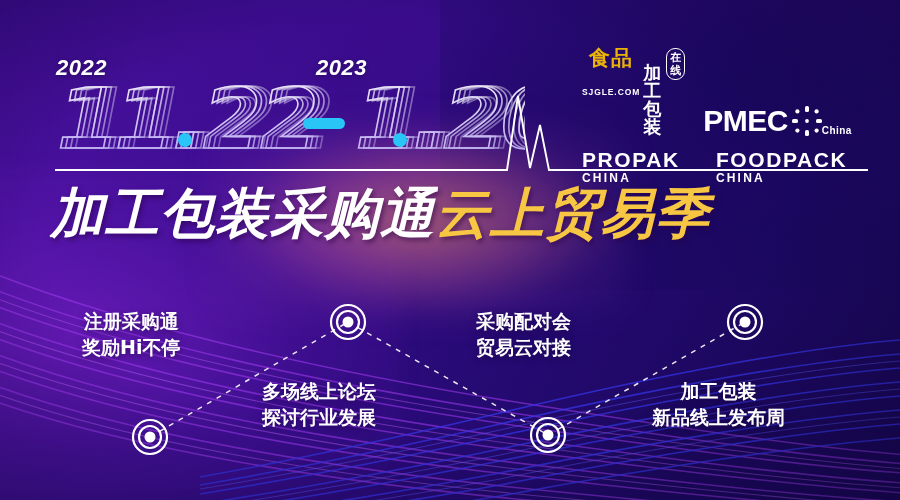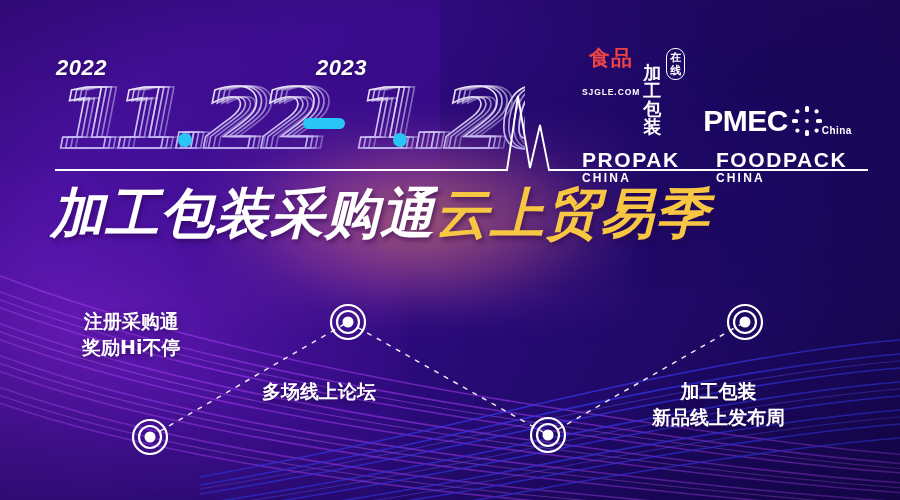--- a/index.html
+++ b/index.html
@@ -65,21 +65,21 @@
   .bigdate{
     position:absolute;left:55px;top:72px;width:470px;height:90px;
   }
   .bigdate svg{width:470px;height:90px;display:block;}
   
   .logo-wrap{position:absolute;right:28px;top:48px;width:290px;height:118px;}
   .logo-row1{display:flex;align-items:flex-end;gap:18px;}
   .sjgle{position:relative;display:flex;align-items:flex-start;gap:3px;}
   .sj-left{display:flex;flex-direction:column;align-items:center;}
   .sj-cn{
-    color:#ef4444;font-size:21px;font-weight:700;line-height:21px;letter-spacing:1px;
+    color:#eab308;font-size:21px;font-weight:700;line-height:21px;letter-spacing:1px;
     font-family:"DejaVu Sans","Liberation Sans",sans-serif;
     text-align:center;
   }
   .sj-url{color:#fff;font-size:8.5px;letter-spacing:.9px;line-height:11px;margin-top:18px;font-weight:600;}
   .sj-mid{display:flex;flex-direction:column;line-height:18px;margin-top:16px;}
   .sj-mid span{color:#fff;font-size:18px;font-weight:700;letter-spacing:0px;
     font-family:"DejaVu Sans","Liberation Sans",sans-serif;}
   .sj-box{
     border:1.4px solid #fff;border-radius:9px;padding:2px 3px;margin-left:2px;
     display:flex;flex-direction:column;align-items:center;line-height:13px;
@@ -290,19 +290,24 @@
       <circle cx="745" cy="322" r="5.5" fill="#ffffff"></circle>
     </g>
   </svg>
 
   <div class="nlabel" id="lab1">
     <div>注册采购通</div>
     <div>奖励Hi不停</div>
   </div>
   <div class="nlabel" id="lab2">
     <div>多场线上论坛</div>
+    <div>探讨行业发展</div>
+  </div>
+  <div class="nlabel" id="lab3">
+    <div>采购配对会</div>
+    <div>贸易云对接</div>
   </div>
   <div class="nlabel" id="lab4">
     <div>加工包装</div>
     <div>新品线上发布周</div>
   </div>
 
 </div>
 
 </body></html>

